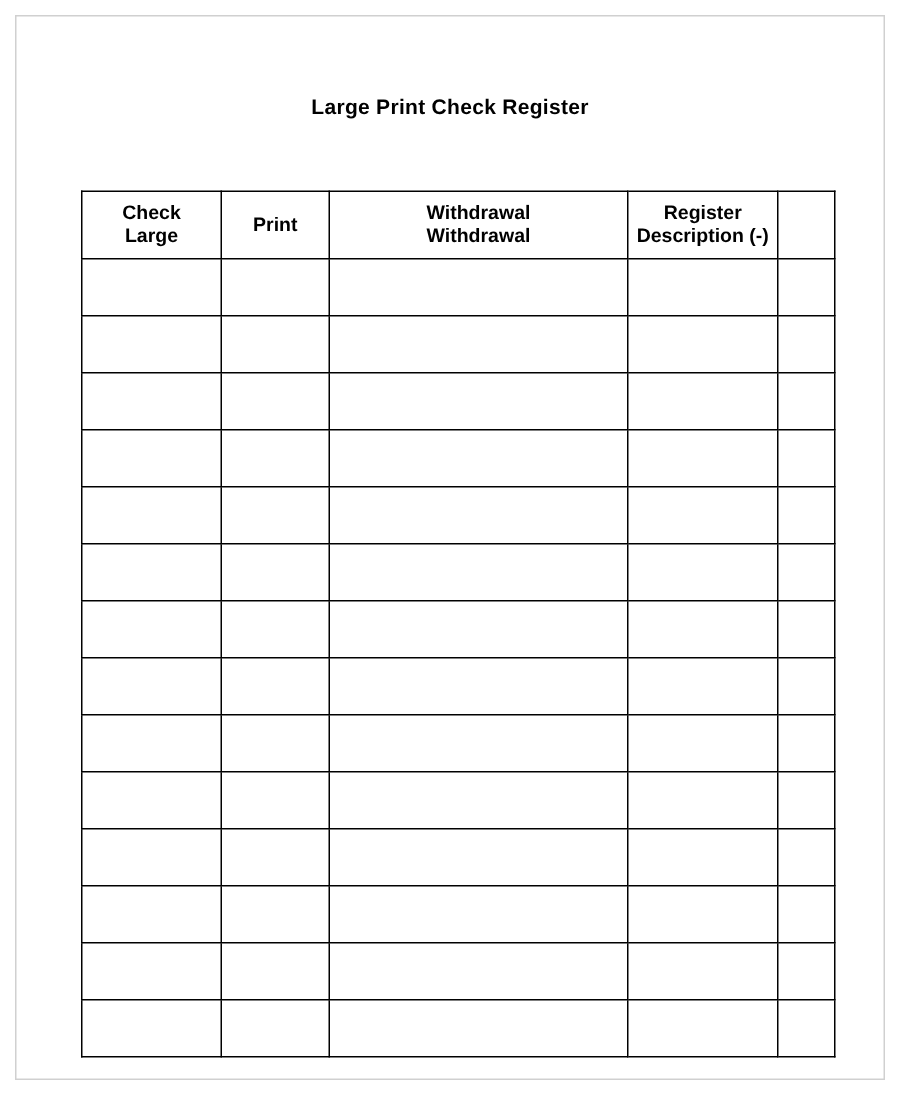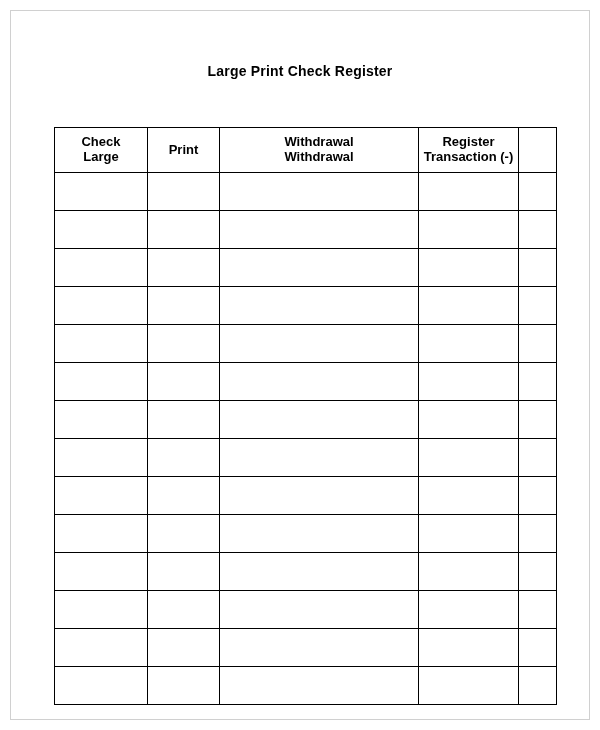--- a/index.html
+++ b/index.html
@@ -106,21 +106,21 @@
             </th>
             <th>
               <span>Print</span>
             </th>
             <th>
               <span>Withdrawal</span>
               <span class="hdr-line2">Withdrawal</span>
             </th>
             <th>
               <span>Register</span>
-              <span class="hdr-line2">Transaction (-)</span>
+              <span class="hdr-line2">Description (-)</span>
             </th>
             <th>
               <span></span>
             </th>
           </tr>
         </thead>
         <tbody>
             <tr>
               <td></td>
               <td></td>

